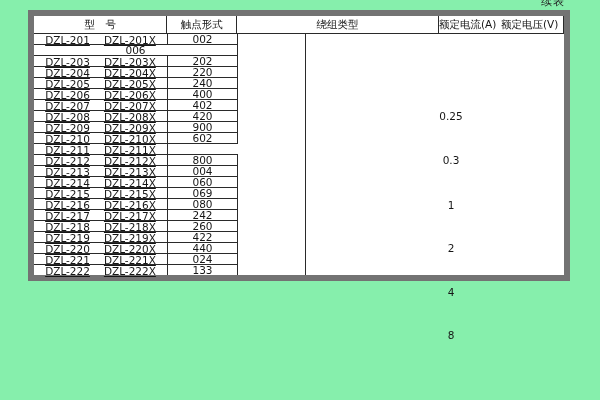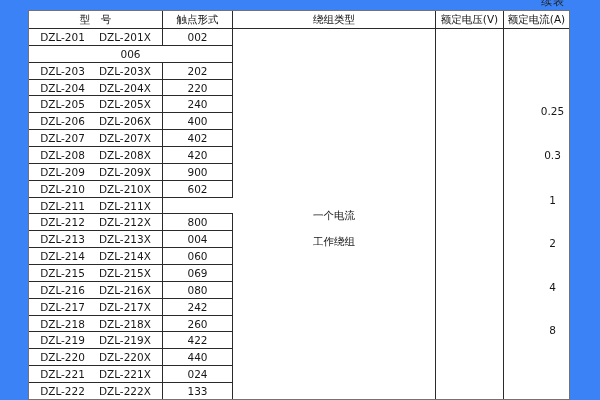--- a/index.html
+++ b/index.html
@@ -1,50 +1,51 @@
 <!DOCTYPE html>
 <html><head>
 <meta charset="utf-8">
 <style>
   * { margin:0; padding:0; box-sizing:border-box; }
   html,body { background:#ffffff; }
   .stage {
     position:relative; width:600px; height:400px; overflow:hidden;
-    background:#3b82f6; color:#161616;
+    background:#86efac; color:#161616;
     font-family:"DejaVu Sans","Liberation Sans",sans-serif;
     font-size:10.5px;
   }
   .continued-label {
     position:absolute; left:541px; top:-6px; font-size:11px;
     letter-spacing:1px; color:#222;
   }
   .dtable {
-    position:absolute; left:28px; top:10px; width:542px; height:390px;
-    border:1px solid #737373; display:flex; flex-direction:column;
+    position:absolute; left:28px; top:10px; width:542px; height:271px;
+    border:6px solid #737373; display:flex; flex-direction:column;
     background:#fff;
   }
   .thead { display:flex; height:18px; border-bottom:1px solid #2a2a2a; }
   .hcell {
     display:flex; align-items:center; justify-content:center;
     border-right:1px solid #2a2a2a; white-space:nowrap;
   }
   .h-model   { width:134px; }
   .h-contact { width:70px;  }
   .h-winding { width:203px; }
   .h-voltage { width:68px;  }
   .h-current { flex:1; border-right:none; }
 
   .tbody { flex:1; display:flex; min-height:0; }
   .col-models { width:204px; display:flex; flex-direction:column; }
   .t-row { flex:1; display:flex; border-bottom:1px solid #2a2a2a; min-height:0; }
   .t-row:last-child { border-bottom:none; }
   .cell-model {
     width:134px; border-right:1px solid #2a2a2a;
-    display:flex; align-items:center; justify-content:center; gap:14px;
+    display:flex; align-items:flex-start; justify-content:center; gap:14px;
     white-space:nowrap;
+    text-decoration:underline;
   }
   .cell-contact {
     flex:1; display:flex; align-items:center; justify-content:center;
     border-right:1px solid #2a2a2a;
   }
   .col-winding { width:203px; border-right:1px solid #2a2a2a; position:relative; }
   .winding-text {
     position:absolute; top:173px; left:0; width:100%;
     text-align:center; line-height:26px;
   }
@@ -63,22 +64,22 @@
 <div class="stage">
 
   <div class="continued-label">续表</div>
 
   <div class="dtable">
 
     <div class="thead">
       <div class="hcell h-model">型　号</div>
       <div class="hcell h-contact">触点形式</div>
       <div class="hcell h-winding">绕组类型</div>
+      <div class="hcell h-current">额定电流(A)</div>
       <div class="hcell h-voltage">额定电压(V)</div>
-      <div class="hcell h-current">额定电流(A)</div>
     </div>
 
     <div class="tbody">
 
       <div class="col-models">
           <div class="t-row">
             <div class="cell-model">
               <span>DZL-201</span>
               <span>DZL-201X</span>
             </div>
@@ -221,26 +222,20 @@
           </div>
           <div class="t-row">
             <div class="cell-model">
               <span>DZL-222</span>
               <span>DZL-222X</span>
             </div>
             <div class="cell-contact">133</div>
           </div>
         </div>
 
-      <div class="col-winding">
-        <div class="winding-text">
-          <div>一个电流</div>
-          <div>工作绕组</div>
-        </div>
-      </div>
 
       <div class="col-voltage"></div>
 
       <div class="col-current">
           <div class="cur-val cv-0">0.25</div>
           <div class="cur-val cv-1">0.3</div>
           <div class="cur-val cv-2">1</div>
           <div class="cur-val cv-3">2</div>
           <div class="cur-val cv-4">4</div>
           <div class="cur-val cv-5">8</div>

